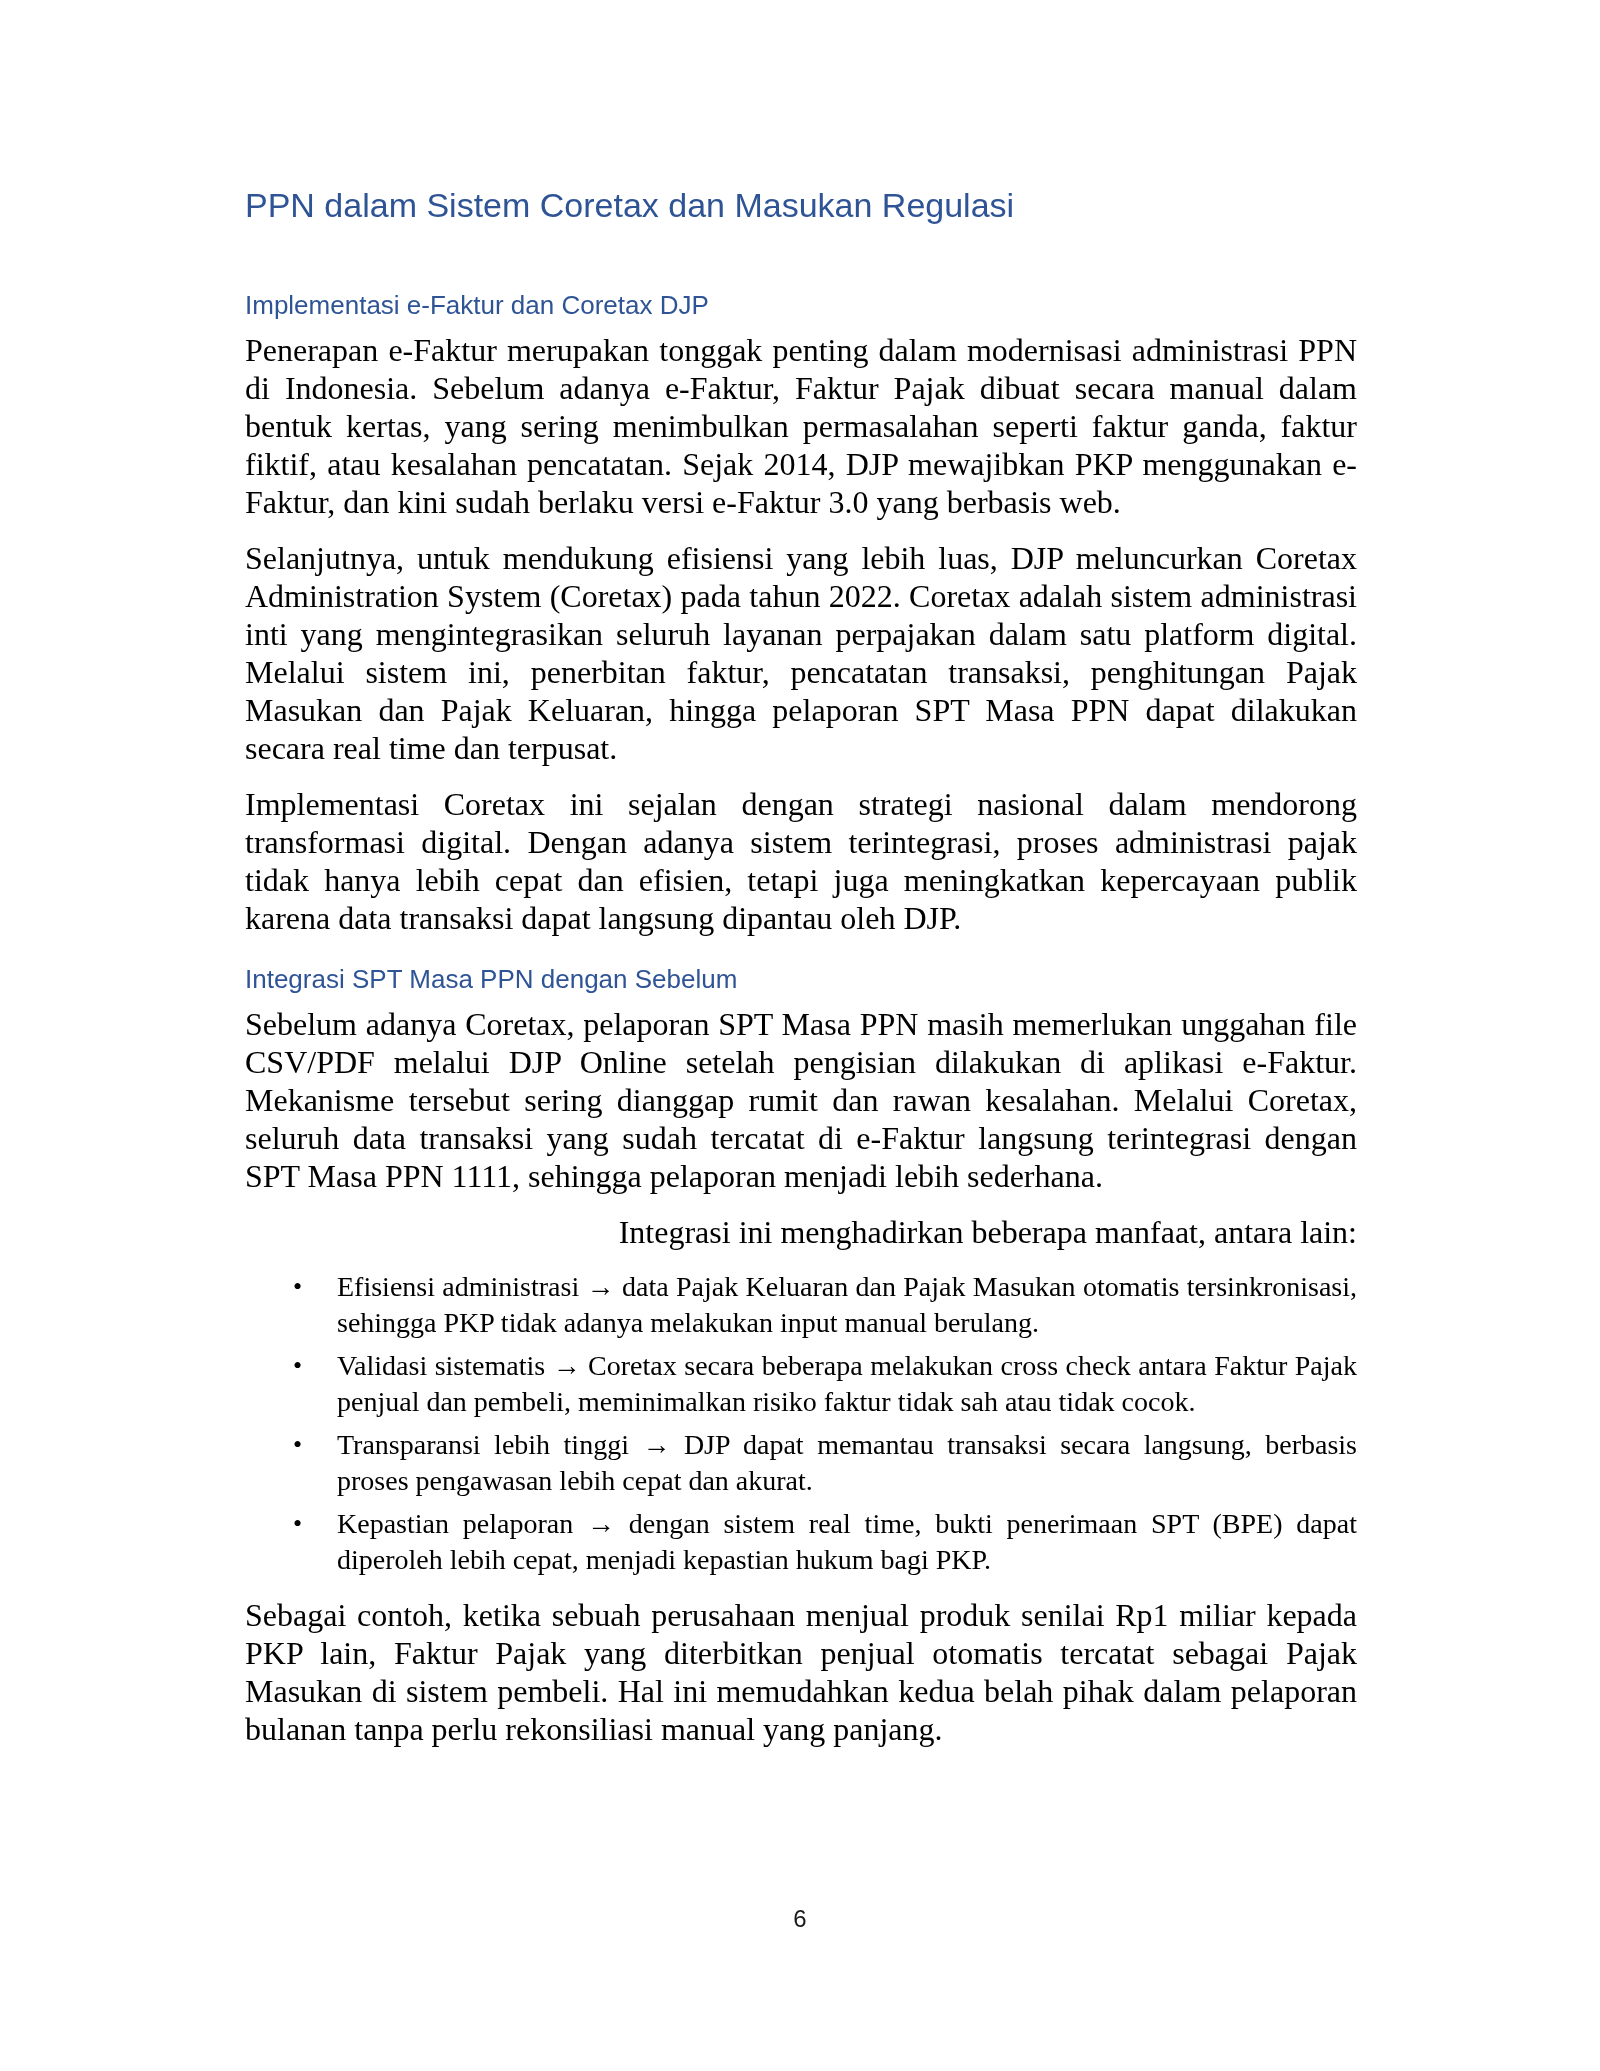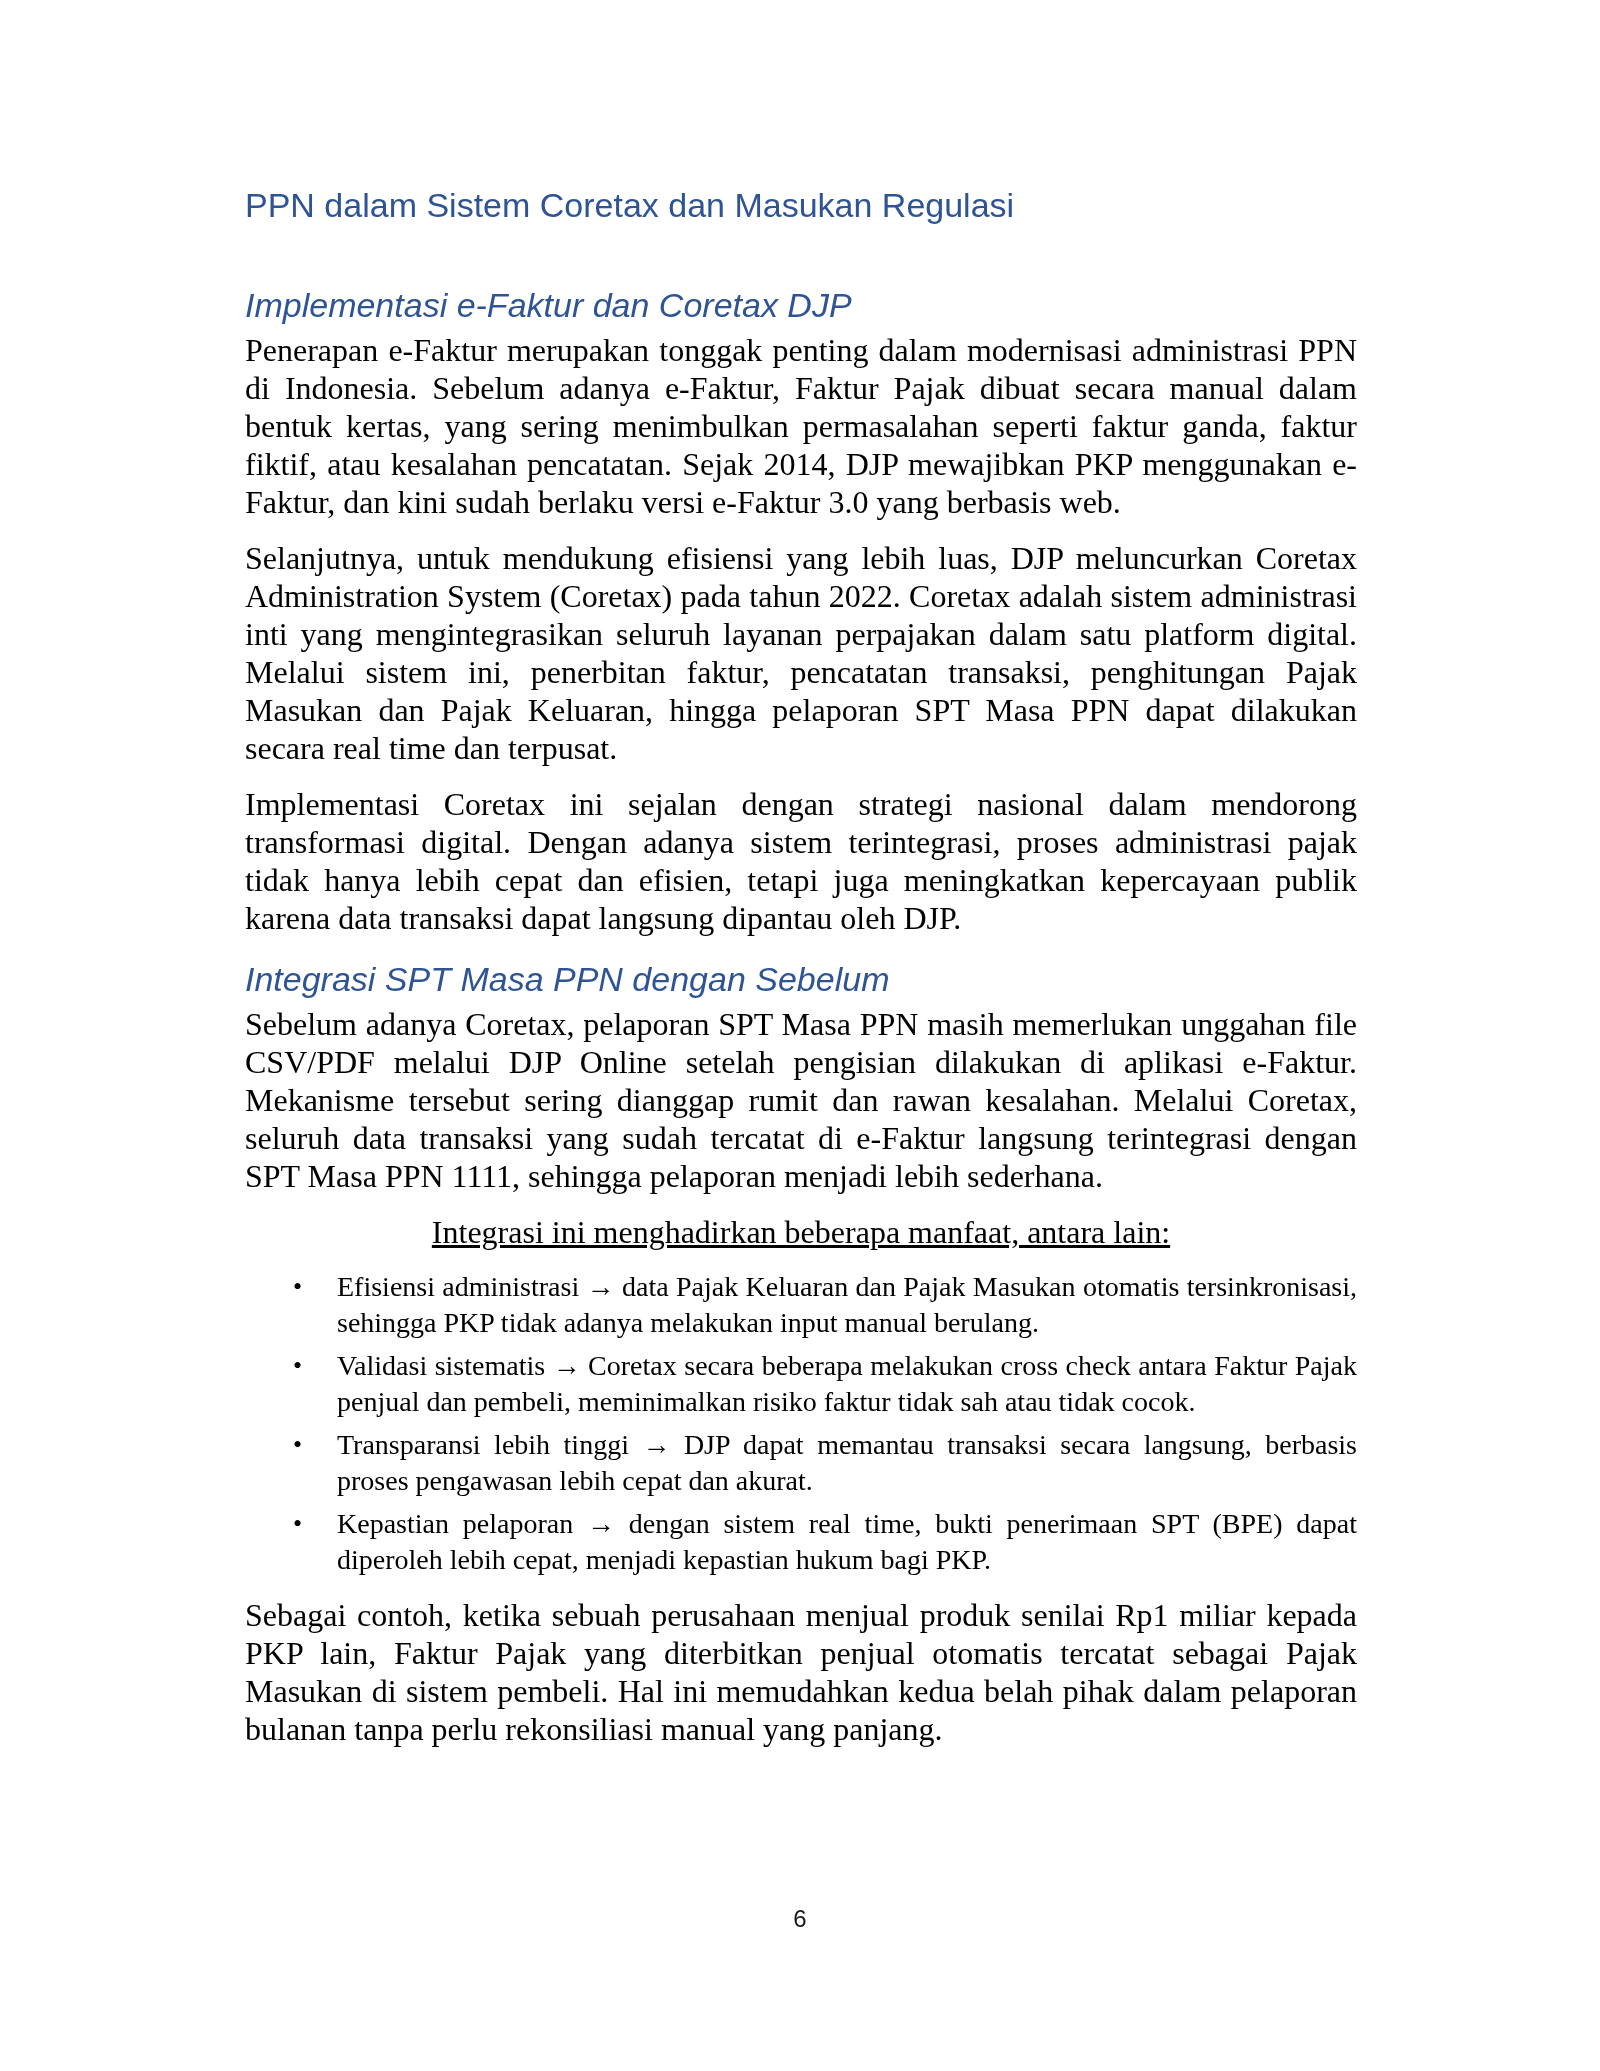--- a/index.html
+++ b/index.html
@@ -28,38 +28,37 @@
     font-size: 34px;
     line-height: 44px;
     color: var(--accent);
     letter-spacing: 0px;
     margin-bottom: 60px;
   }
 
   h2.section-heading {
     font-family: "Liberation Sans", sans-serif;
     font-weight: 400;
-    font-size: 34px;
+    font-size: 26px;
     line-height: 36px;
     color: var(--accent);
     margin-top: 24px;
     margin-bottom: 8px;
-    font-style: italic;
   }
   h2.section-heading:first-of-type { margin-top: 0; }
 
   p.body-par {
     font-family: "Liberation Serif", serif;
     font-size: 32px;
     line-height: 38px;
     color: var(--ink);
     text-align: justify;
     margin-bottom: 18px;
   }
-  p.body-par.no-justify { text-align: center; text-decoration: underline; }
+  p.body-par.no-justify { text-align: right; }
 
   ul.benefit-list {
     list-style: none;
     margin: 6px 0 18px 0;
     padding-left: 92px;
   }
   ul.benefit-list li {
     position: relative;
     font-family: "Liberation Serif", serif;
     font-size: 28px;

